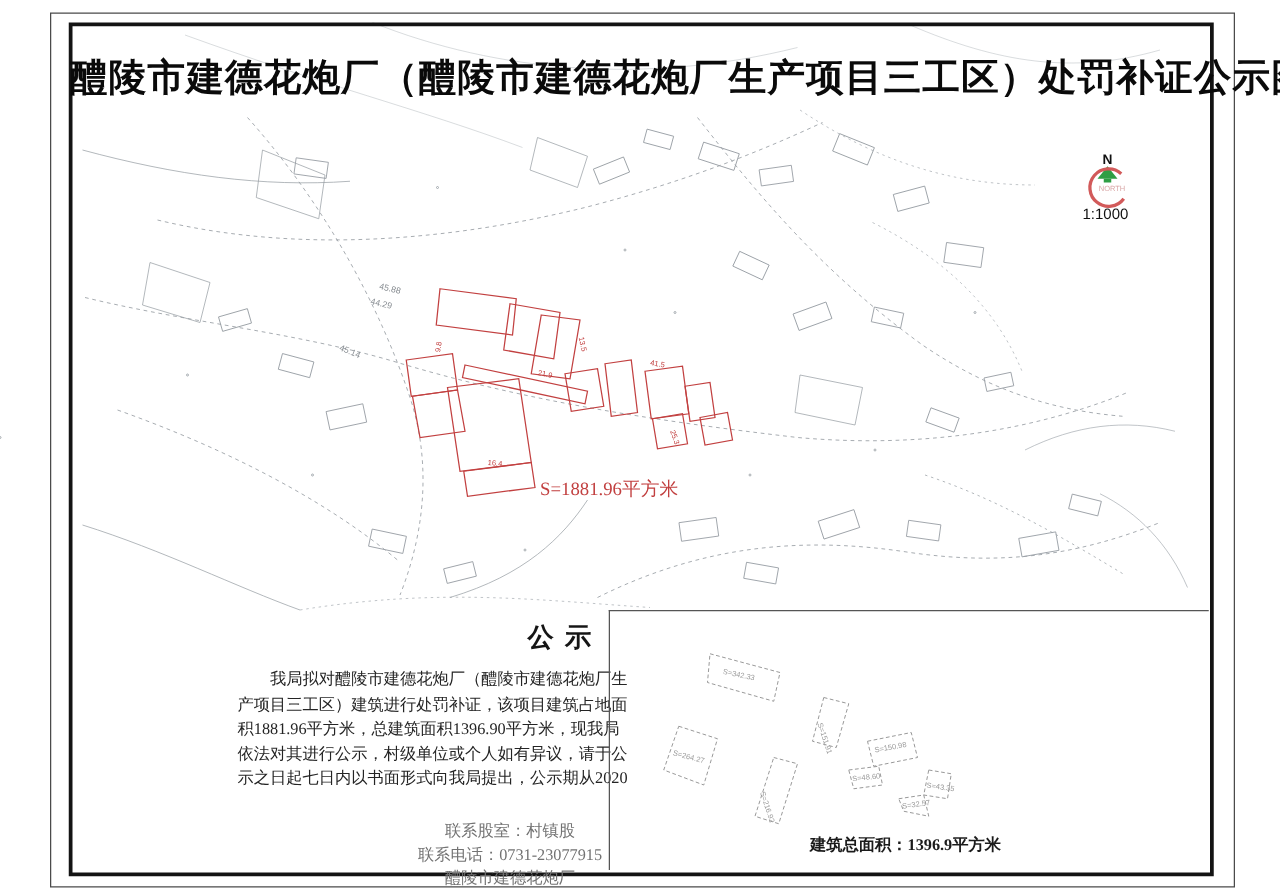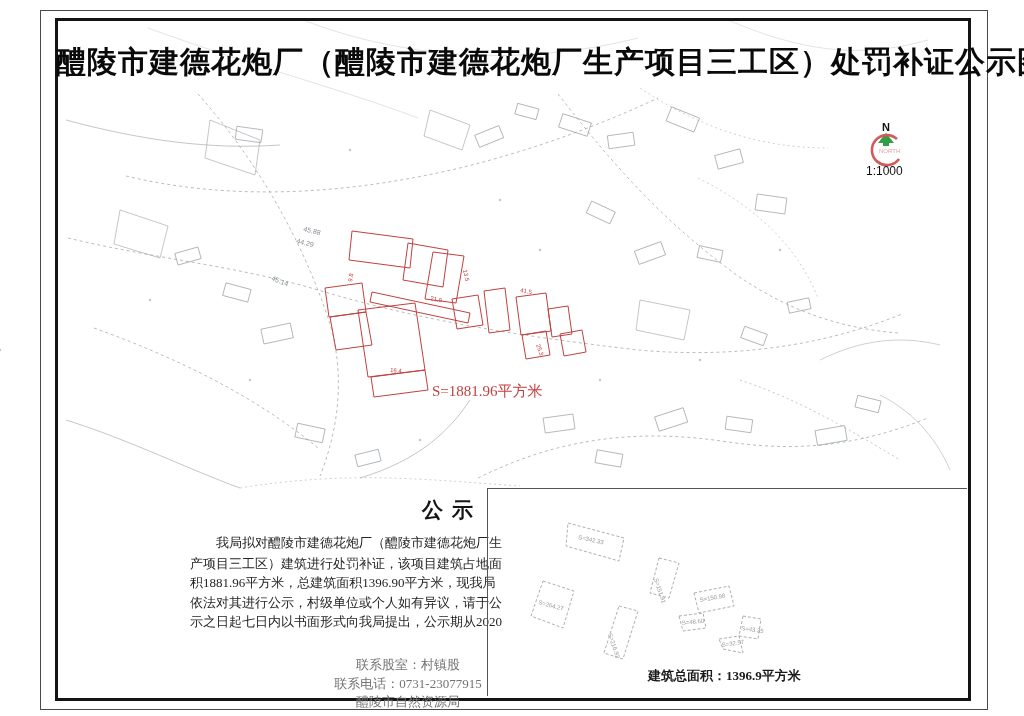--- a/index.html
+++ b/index.html
@@ -147,21 +147,21 @@
     <div class="notice-line first">我局拟对醴陵市建德花炮厂（醴陵市建德花炮厂生</div>
     <div class="notice-line">产项目三工区）建筑进行处罚补证，该项目建筑占地面</div>
     <div class="notice-line">积1881.96平方米，总建筑面积1396.90平方米，现我局</div>
     <div class="notice-line">依法对其进行公示，村级单位或个人如有异议，请于公</div>
     <div class="notice-line">示之日起七日内以书面形式向我局提出，公示期从2020</div>
   </div>
 
   <div class="contact">
     <div>联系股室：村镇股</div>
     <div>联系电话：0731-23077915</div>
-    <div>醴陵市自然资源局</div>
+    <div>醴陵市建德花炮厂</div>
   </div>
 
   <div class="inset-panel">
     <svg width="479" height="207" viewBox="0 0 479 207">
       <g fill="none" stroke="#999" stroke-width="0.8" stroke-dasharray="3 2">
         <polygon points="80,34 136,49 131,72 78,57"></polygon>
         <polygon points="55,92 86,102 75,139 43,127"></polygon>
         <polygon points="131,117 150,122 135,170 116,164"></polygon>
         <polygon points="171,69 191,74 181,109 162,104"></polygon>
         <polygon points="206,104 241,97 246,117 211,124"></polygon>

